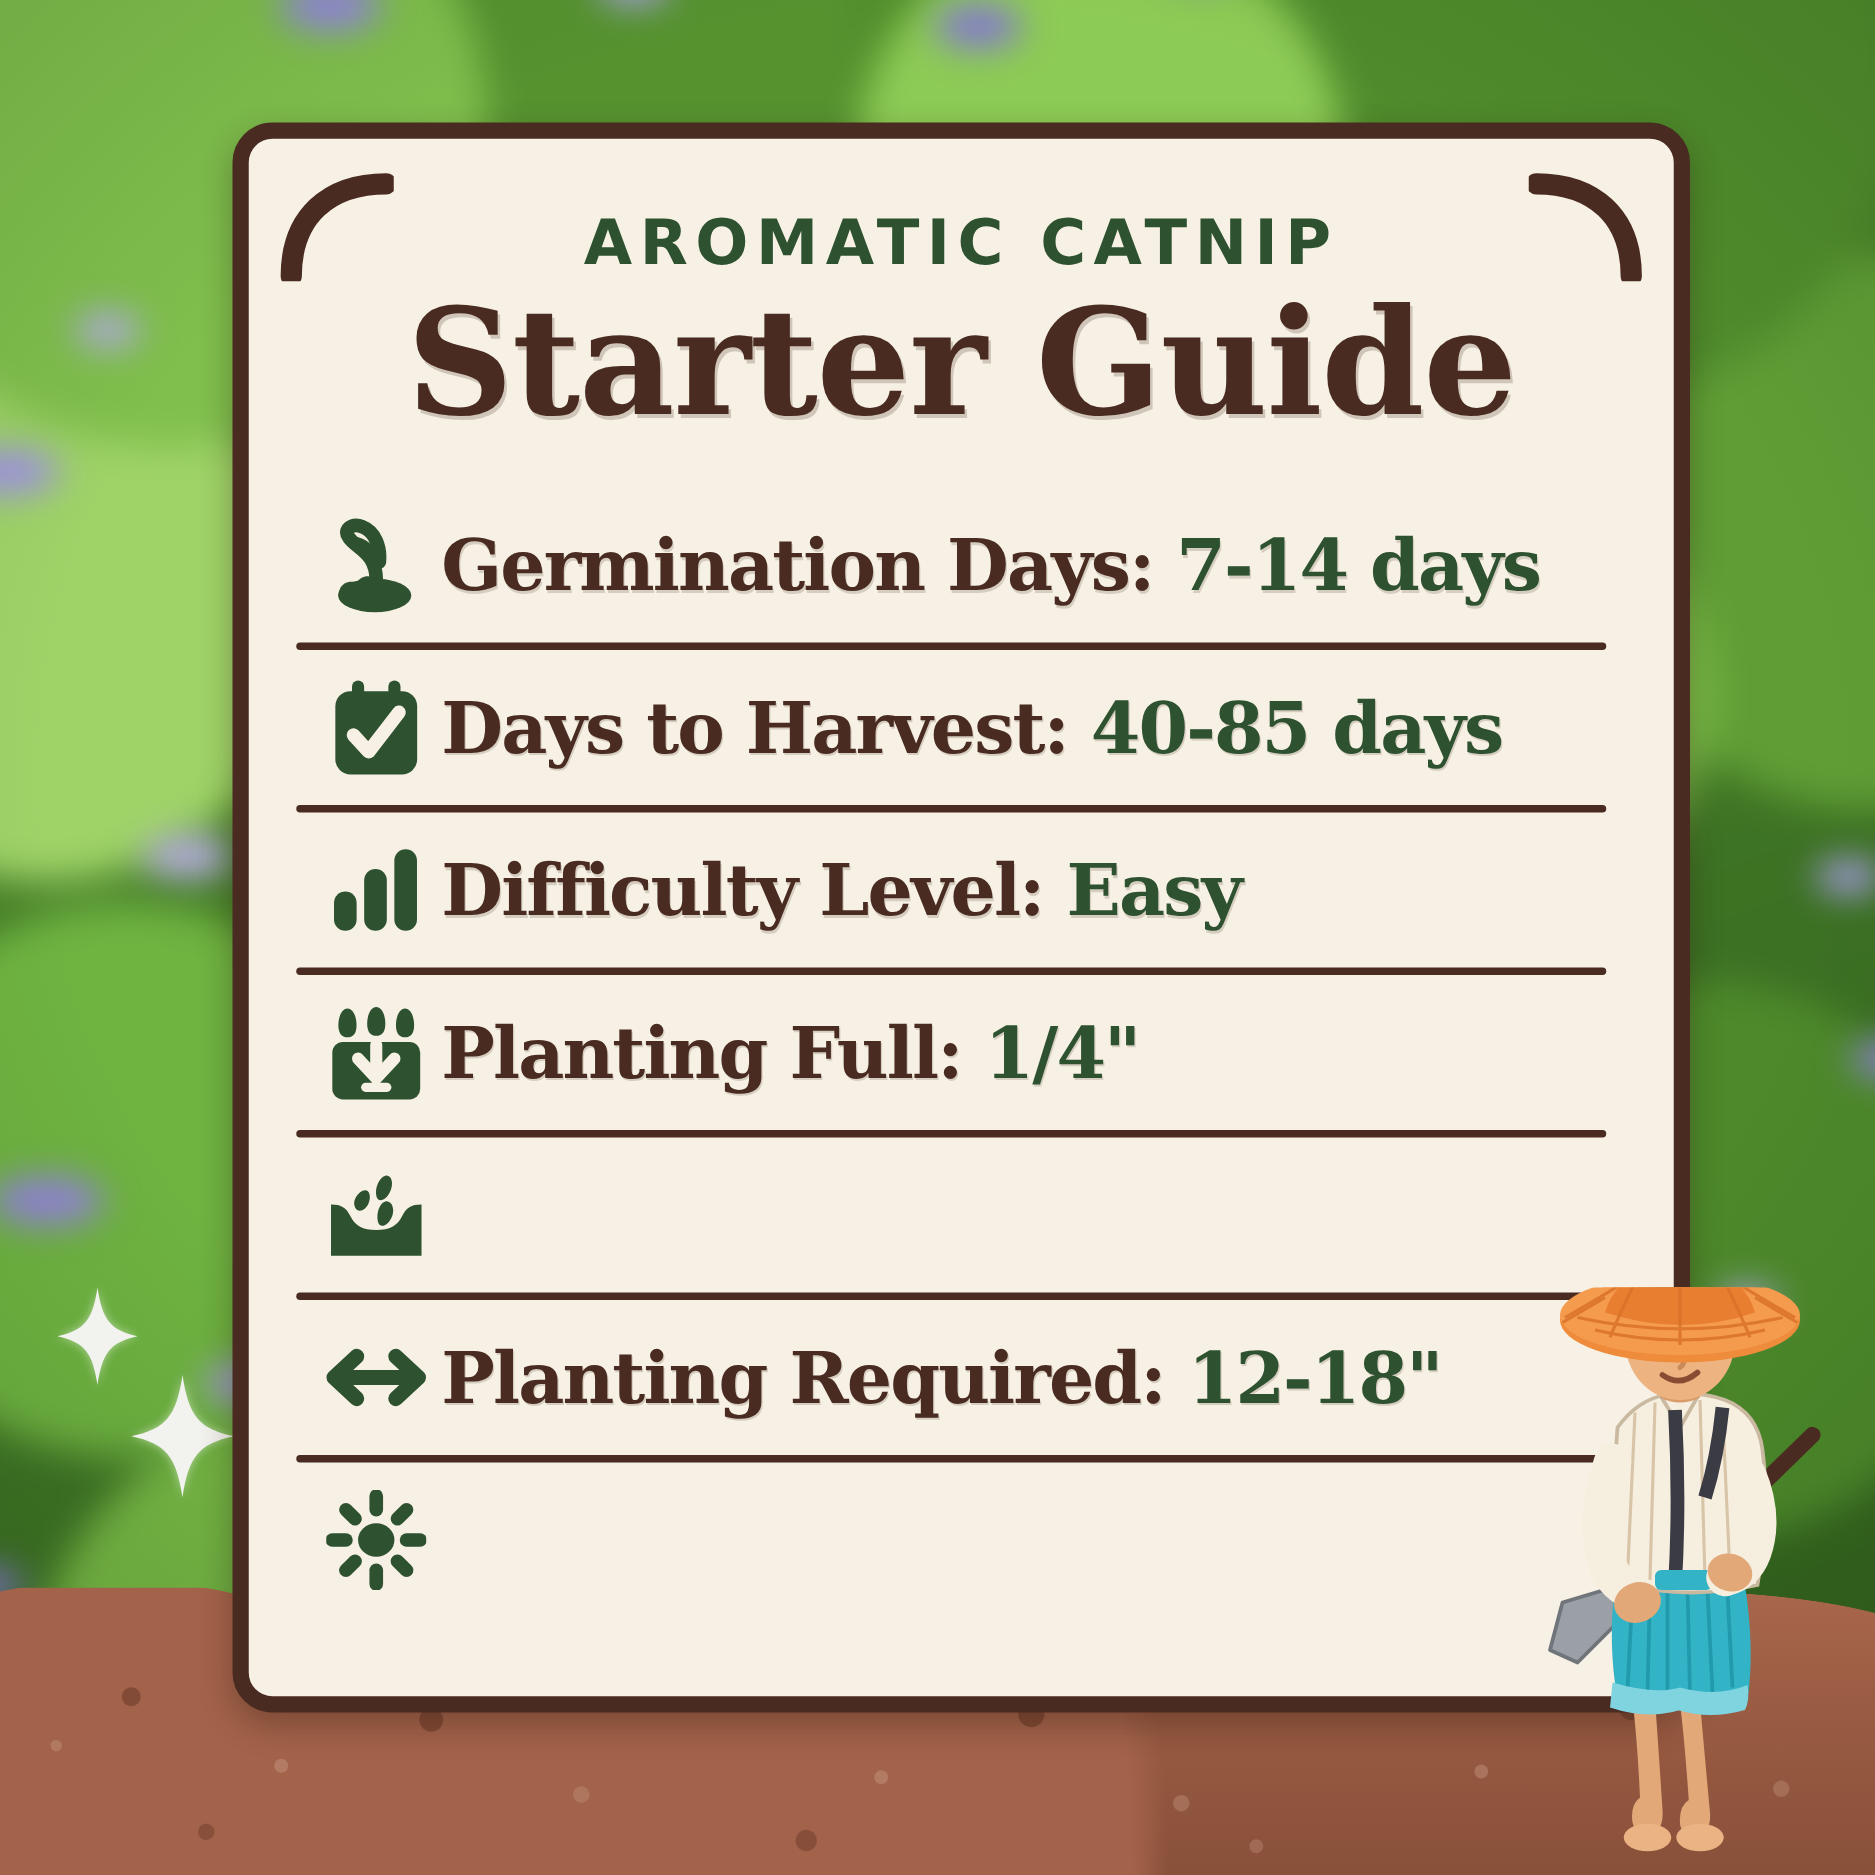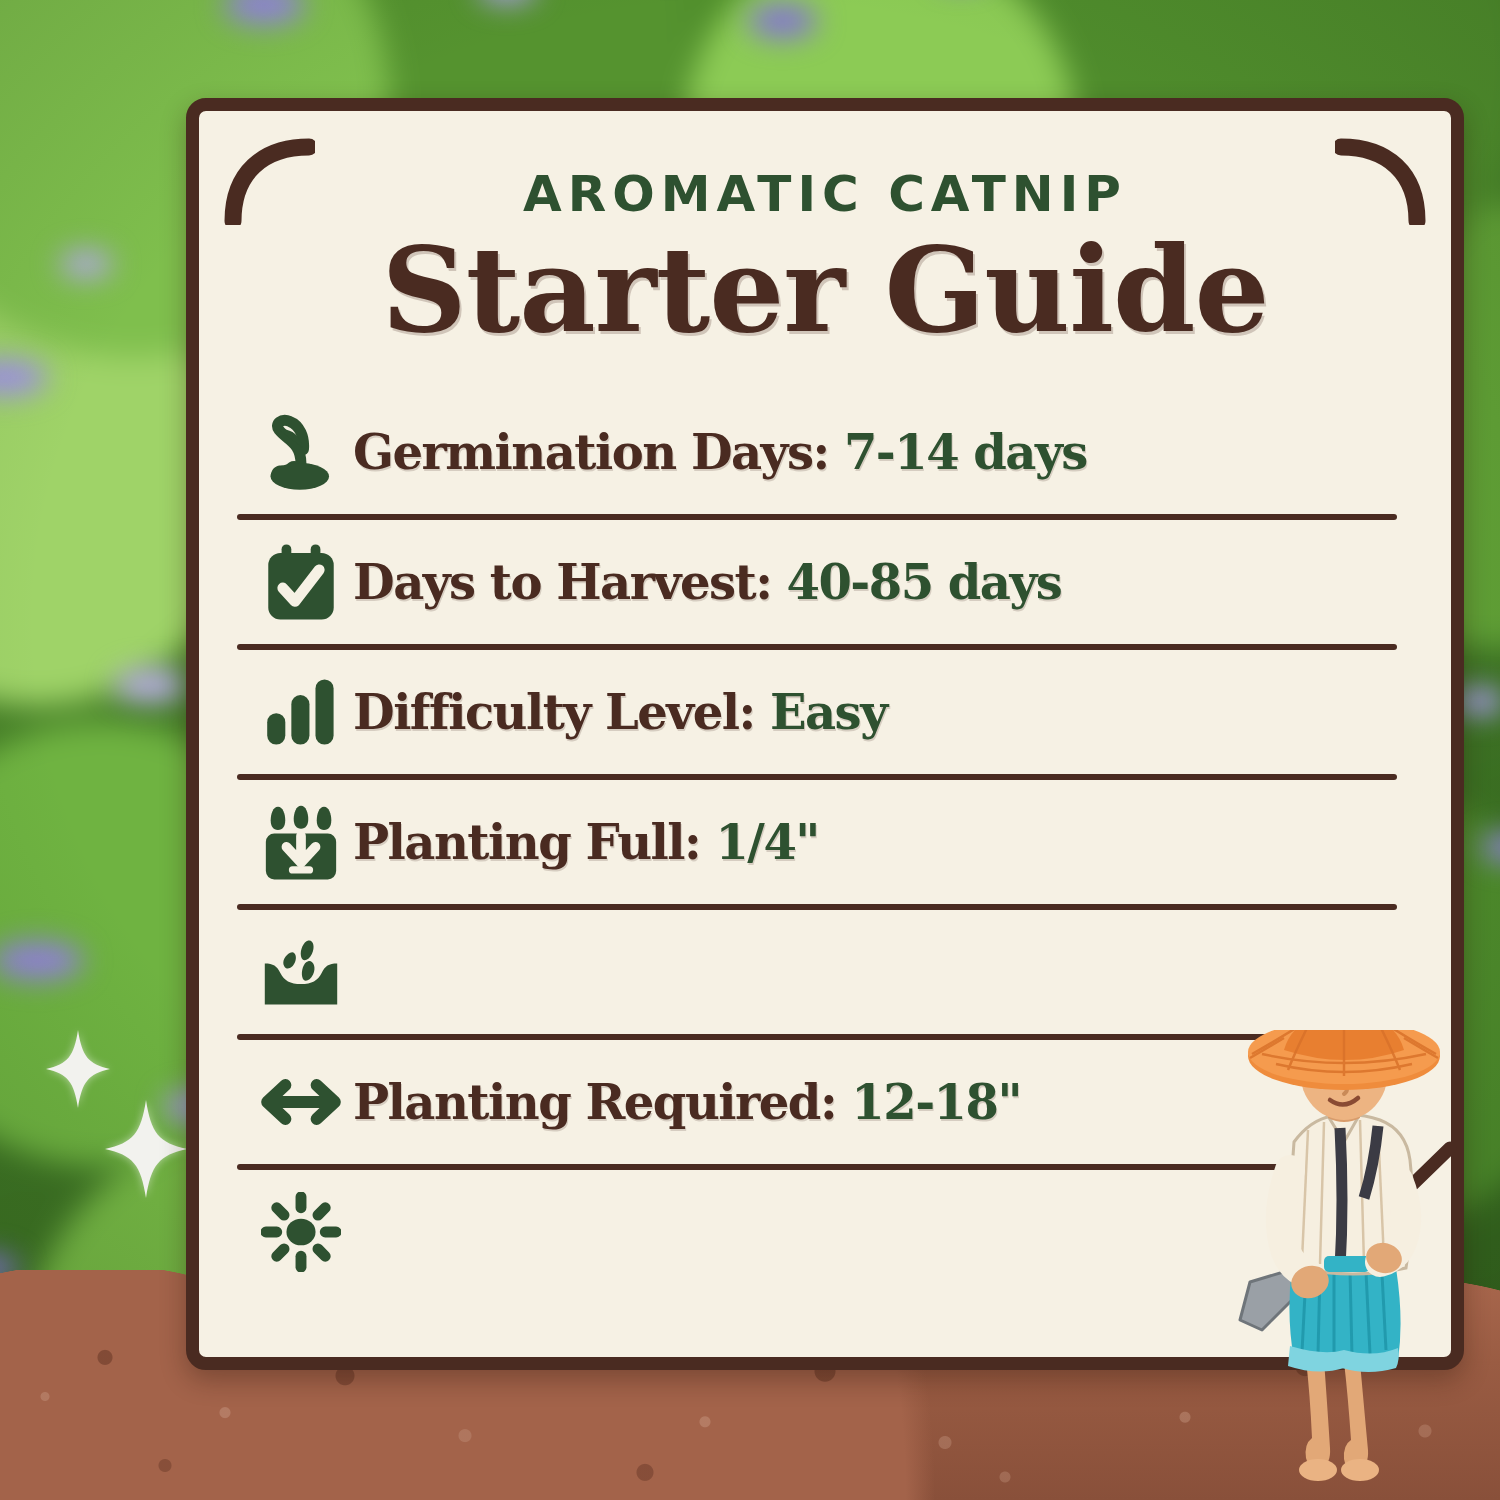--- a/index.html
+++ b/index.html
@@ -109,24 +109,24 @@
     -webkit-mask:inherit; mask:inherit;
   }
 
   
   .sparkle { position:absolute; }
   .sparkle svg { display:block; filter:drop-shadow(0 0 4px rgba(255,255,255,.5)); }
 
   
   #card {
     position:absolute;
-    left:186px; top:98px; width:1278px; height:1272px;
+    left:186px; top:98px; width:1166px; height:1272px;
     background:#F6F1E4;
     border:13px solid #4A2B21;
-    border-radius:20px;
+    border-radius:32px;
     box-shadow:0 10px 26px rgba(40,20,10,.32);
   }
   .corner-arc { position:absolute; }
   .corner-arc.tl { left:24px; top:26px; }
   .corner-arc.tr { right:24px; top:26px; transform:scaleX(-1); }
 
   
   #head { padding-top:54px; text-align:center; }
   #subtitle {
     font-family:"DejaVu Sans", sans-serif;
@@ -154,21 +154,21 @@
     padding-left:50px; padding-right:44px;
   }
   .row .ico {
     width:104px; flex:0 0 104px;
     display:flex; align-items:center; justify-content:center;
   }
   .row .ico svg { display:block; }
   .row .txt {
     font-family:"DejaVu Serif", serif;
     font-weight:700;
-    font-size:48px;
+    font-size:57px;
     color:#4A2B21;
     white-space:nowrap;
     text-shadow:1px 2px 0 rgba(74,43,33,.18);
     letter-spacing:-1.5px;
   }
   .row .txt .val { color:#2E5130; }
   .sep {
     height:6px;
     margin:0 54px 0 38px;
     background:#4A2B21;

